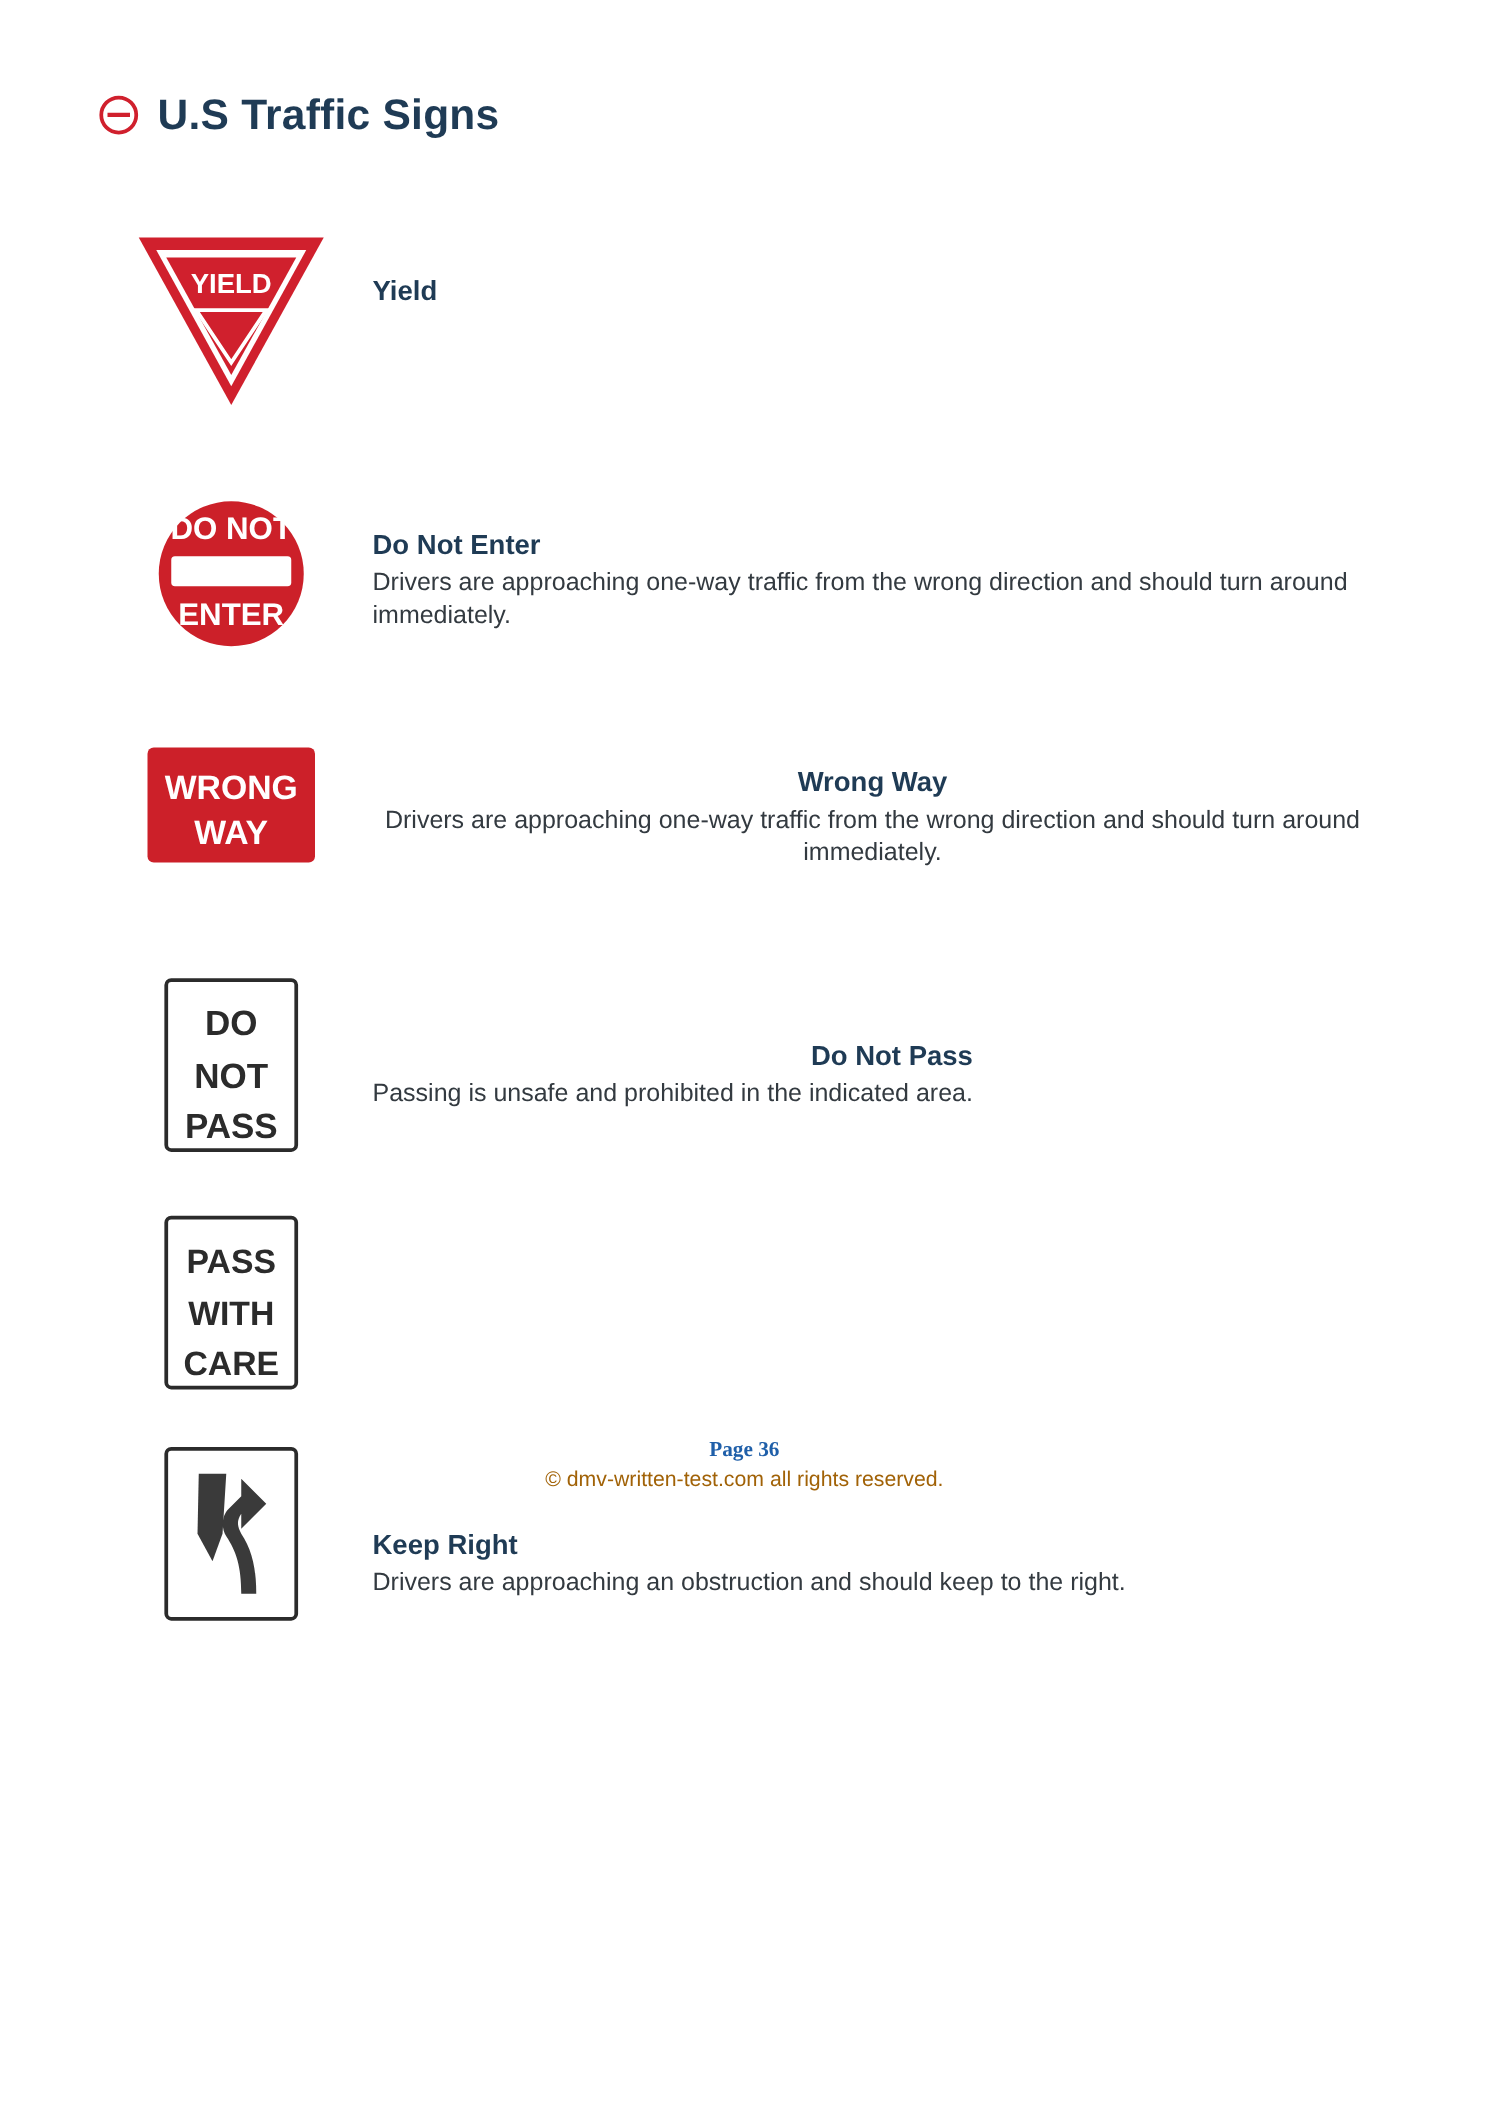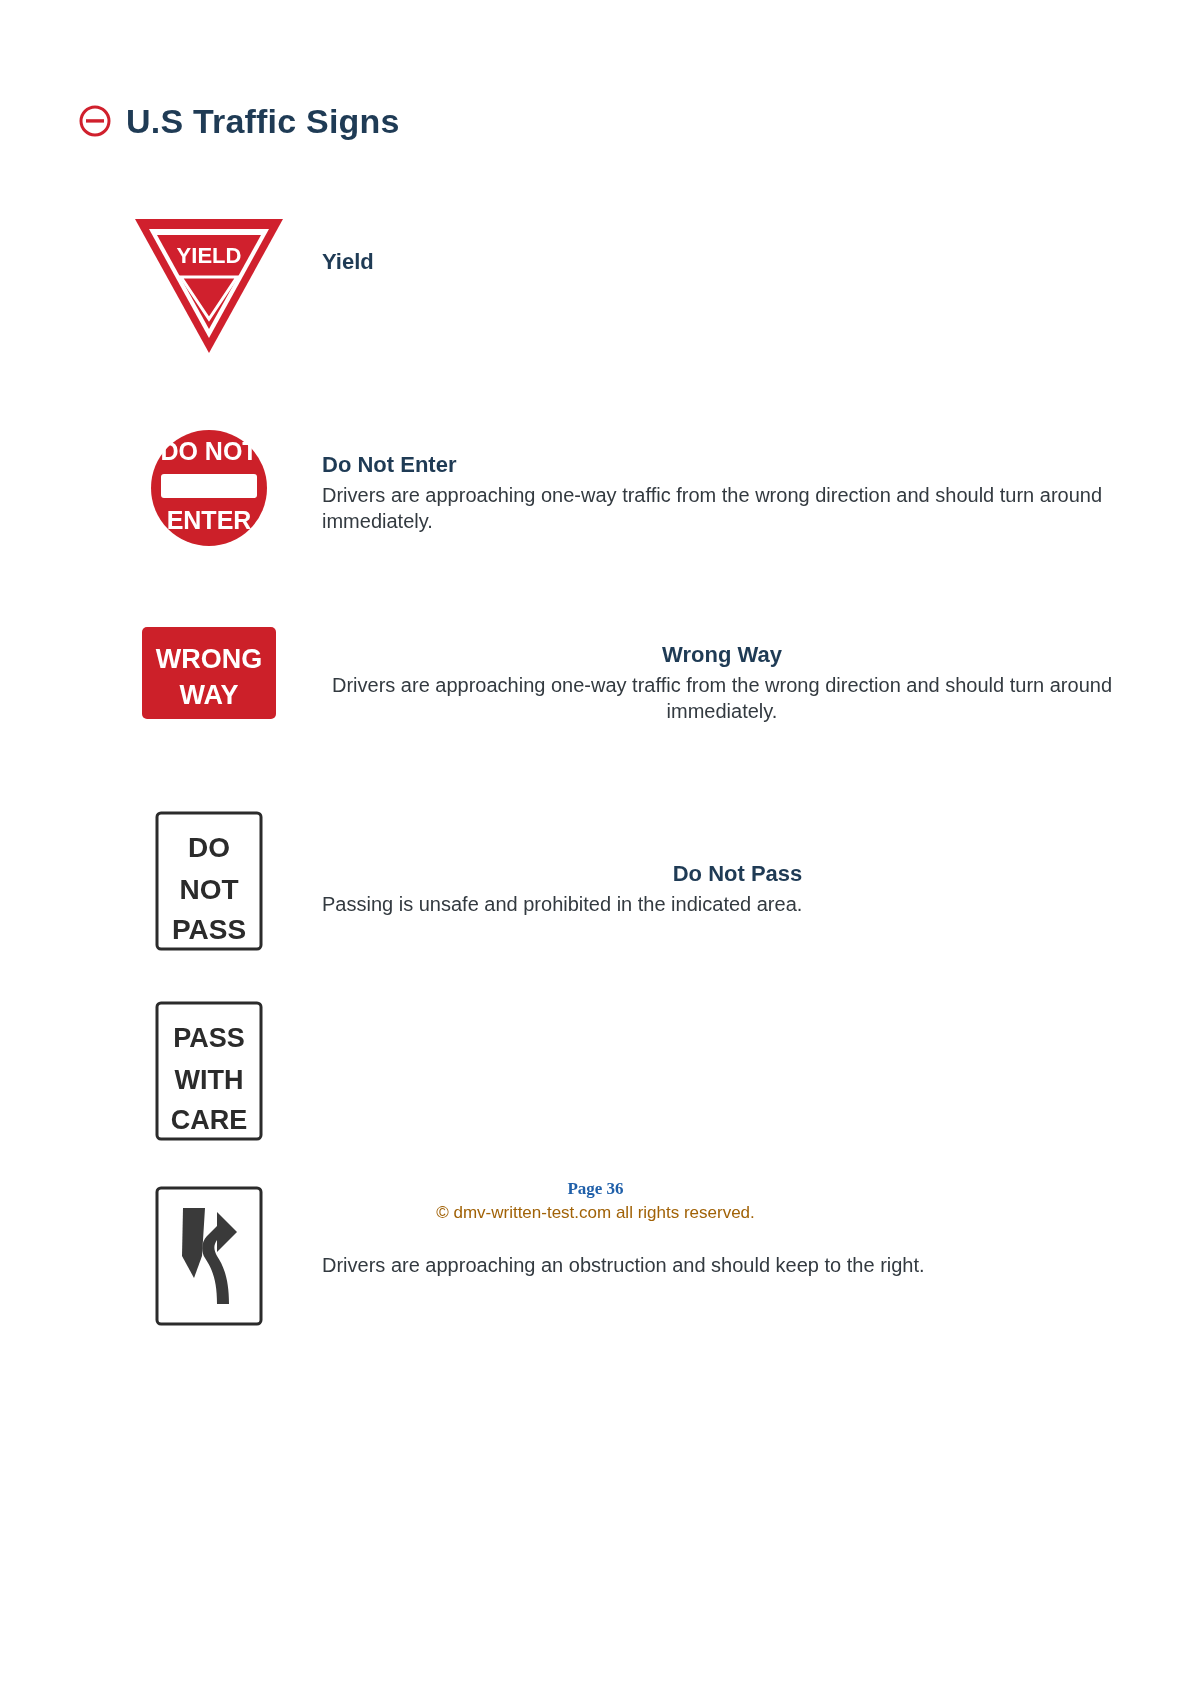--- a/index.html
+++ b/index.html
@@ -14,21 +14,20 @@
     font-family: "Liberation Sans", sans-serif;
     color: #2b2b2b;
     overflow: hidden;
   }
   .page {
     position: relative;
     width: 1191px;
     height: 1220px;
     box-sizing: border-box;
     padding: 0;
-    margin-top: 29px;
   }
 
   
   .header {
     display: flex;
     align-items: center;
     gap: 14px;
     padding: 52px 0 0 78px;
   }
   .header-icon {
@@ -45,21 +44,21 @@
     line-height: 1;
   }
 
   
   .sign-list {
     margin-top: 46px;
   }
   .sign-row {
     display: flex;
     align-items: flex-start;
-    padding: 0 60px 0 114px;
+    padding: 0 60px 0 90px;
     min-height: 190px;
   }
   .sign-art {
     width: 190px;
     flex: 0 0 190px;
     display: flex;
     align-items: flex-start;
     justify-content: center;
     padding-top: 4px;
   }
@@ -210,20 +209,21 @@
 
     <div class="sign-row row-keepright">
       <div class="sign-art">
         <svg width="108" height="140" viewBox="0 0 108 140">
           <rect x="2" y="2" width="104" height="136" rx="4" fill="#ffffff" stroke="#2b2b2b" stroke-width="3"></rect>
           <path d="M28 22 L50 22 L47 70 L39 92 L27 70 Z" fill="#3a3a3a"></path>
           <path d="M62 118 C62 96 58 84 50 72 C46 66 46 56 52 50 L62 40 L62 26 L82 46 L62 66 L62 54 C58 60 59 64 62 70 C70 82 74 96 74 118 Z" fill="#3a3a3a"></path>
         </svg>
       </div>
       <div class="sign-text">
+        <h2 class="sign-title">Keep Right</h2>
         <p class="sign-desc">Drivers are approaching an obstruction and should keep to the right.</p>
       </div>
     </div>
 
   </div>
 
   <div class="footer">
     <div class="footer-page">Page 36</div>
     <div class="footer-copy">© dmv-written-test.com all rights reserved.</div>
   </div>

